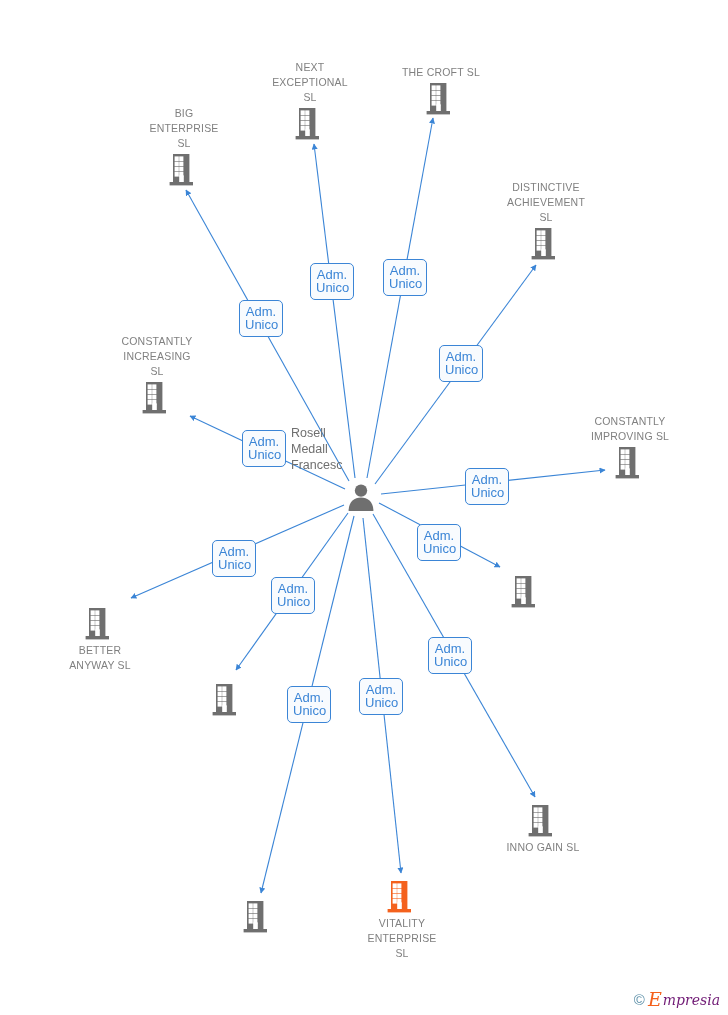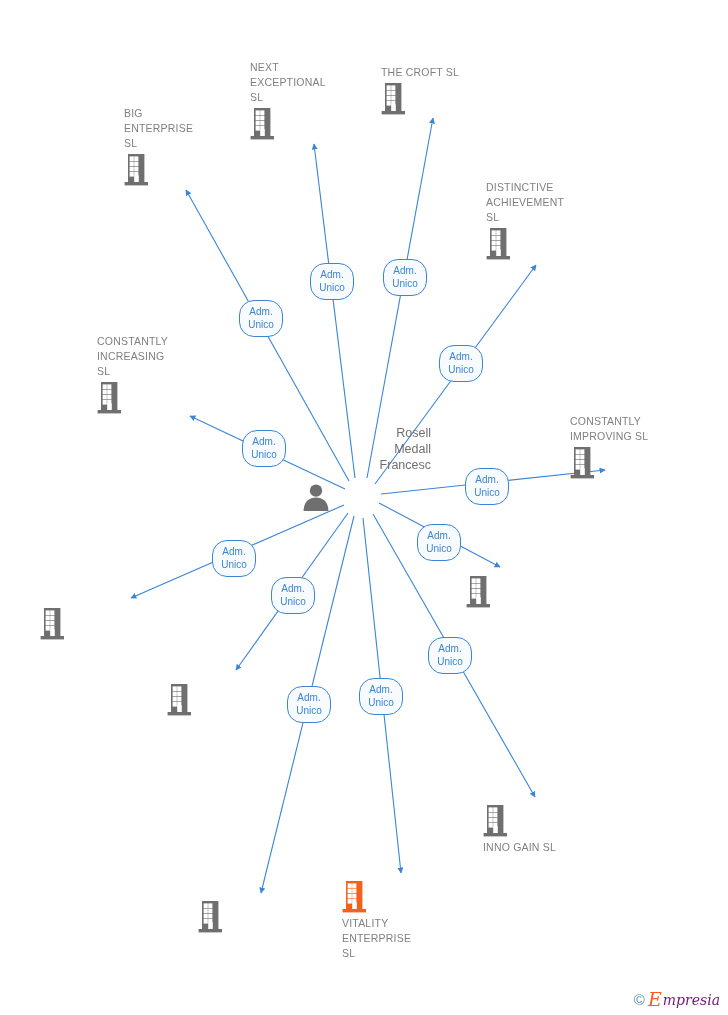--- a/index.html
+++ b/index.html
@@ -21,54 +21,55 @@
     position: absolute;
     left: 0;
     top: 0;
     width: 728px;
     height: 1015px;
   }
   .node {
     position: absolute;
     width: 120px;
     margin-left: -60px;
+    text-align: center;
     z-index: 3;
   }
   .node-label {
     font-size: 10.5px;
     line-height: 15px;
     color: #808080;
     letter-spacing: 0.2px;
     white-space: pre-line;
   }
   .node-icon {
     line-height: 0;
   }
   .node-icon svg { display: inline-block; }
   .node.label-above .node-label { margin-bottom: 2px; }
   .node.label-below .node-label { margin-top: 2px; }
 
   .edge-label {
     position: absolute;
     background: #f8fbfe;
     border: 1px solid #3b85d6;
-    border-radius: 15px;
+    border-radius: 5px;
     color: #3b85d6;
-    font-size: 10px;
+    font-size: 13px;
     line-height: 13px;
     padding: 4px 5px 5px 5px;
     text-align: center;
     white-space: pre-line;
     box-sizing: border-box;
     z-index: 5;
   }
 
   .person-name {
     position: absolute;
-    text-align: right;
+    text-align: left;
     width: 140px;
     margin-left: -70px;
     font-size: 12.5px;
     line-height: 16px;
     color: #6f6f6f;
     white-space: pre-line;
     z-index: 4;
   }
 
   .watermark {
@@ -261,20 +262,22 @@
             <rect x="10.2" y="3.4" width="4.2" height="4.6" fill="#fff"></rect>
             <rect x="5.6" y="8.6" width="4.2" height="4.6" fill="#fff"></rect>
             <rect x="10.2" y="8.6" width="4.2" height="4.6" fill="#fff"></rect>
             <rect x="5.6" y="13.8" width="4.2" height="4.6" fill="#fff"></rect>
             <rect x="10.2" y="13.8" width="4.2" height="4.6" fill="#fff"></rect>
             <rect x="5.6" y="19" width="4.2" height="4.6" fill="#fff"></rect>
             <rect x="10.2" y="19" width="4.2" height="4.6" fill="#fff"></rect>
             <rect x="10.2" y="22.4" width="4.6" height="6.6" fill="#fff"></rect>
             <rect x="0.6" y="29" width="23.4" height="3.4" fill="#6f6f6f"></rect>
           </svg></div>
+        <div class="node-label">BETTER
+ANYWAY  SL</div>
       </div>
       <div class="node label-below" style="left: 227px; top: 683px;">
         <div class="node-icon"><svg width="30" height="34" viewBox="0 0 30 34">
             <rect x="4" y="1" width="16.4" height="28" fill="#6f6f6f"></rect>
             <rect x="5.6" y="3.4" width="4.2" height="4.6" fill="#fff"></rect>
             <rect x="10.2" y="3.4" width="4.2" height="4.6" fill="#fff"></rect>
             <rect x="5.6" y="8.6" width="4.2" height="4.6" fill="#fff"></rect>
             <rect x="10.2" y="8.6" width="4.2" height="4.6" fill="#fff"></rect>
             <rect x="5.6" y="13.8" width="4.2" height="4.6" fill="#fff"></rect>
             <rect x="10.2" y="13.8" width="4.2" height="4.6" fill="#fff"></rect>

